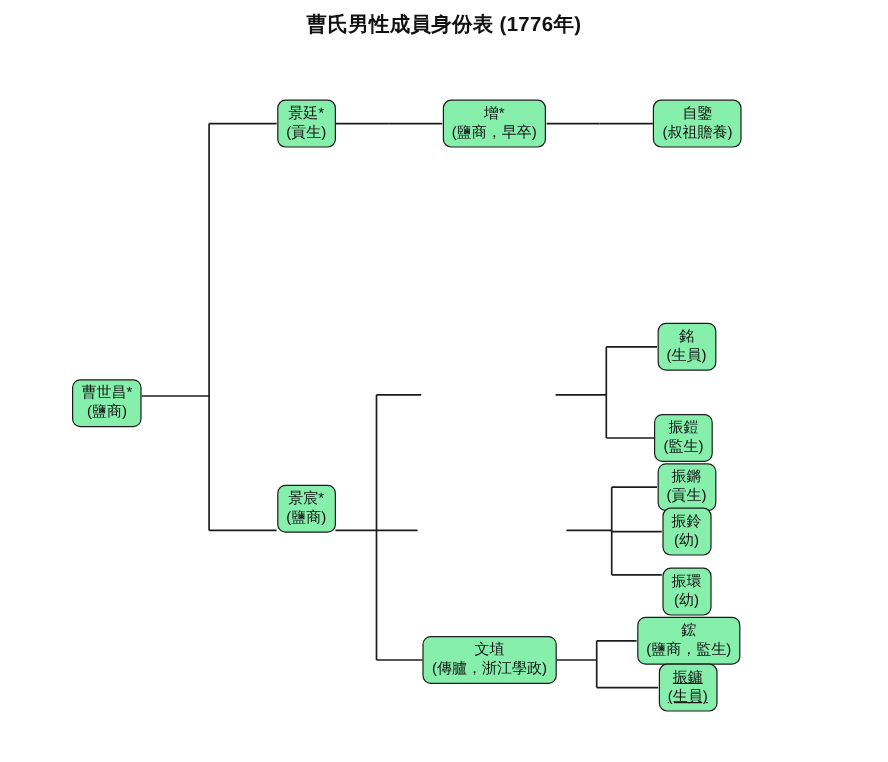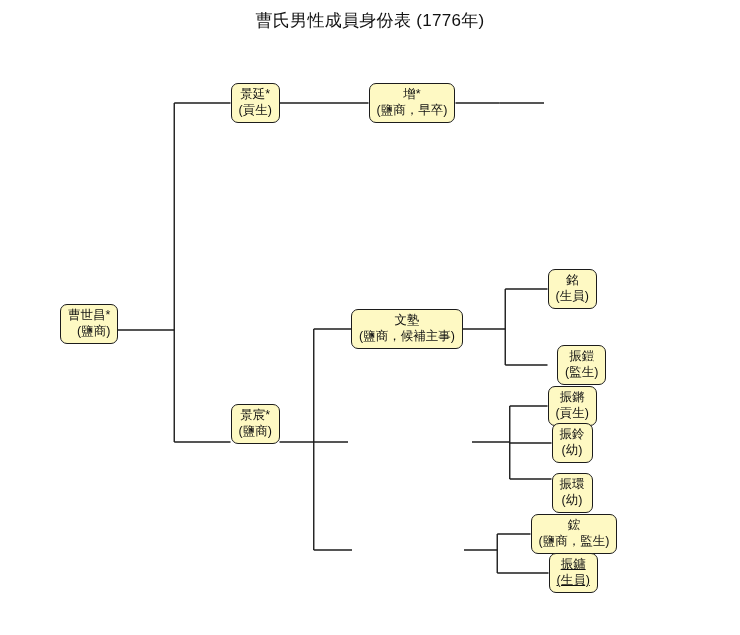--- a/index.html
+++ b/index.html
@@ -5,28 +5,28 @@
   * { margin: 0; padding: 0; box-sizing: border-box; }
   html, body { background: #ffffff; }
   body {
     width: 740px; height: 635px;
     position: relative; overflow: hidden;
     font-family: "Liberation Sans", "DejaVu Sans", sans-serif;
     color: #111111;
   }
   .title {
     position: absolute; top: 9px; left: 0; width: 740px;
-    text-align: center; font-size: 17px; font-weight: 400;
+    text-align: center; font-size: 17px; font-weight: 700;
     letter-spacing: 0.3px; z-index: 3;
   }
   .stage { position: absolute; left: 0; top: 0; width: 740px; height: 635px; }
   .connectors { position: absolute; left: 0; top: 0; z-index: 1; }
   .node {
     position: absolute; z-index: 2;
-    background: #fef9c3;
+    background: #86efac;
     border: 1.3px solid #1c1c1c;
     border-radius: 7px;
     padding: 2px 7px 3px;
     text-align: center;
     font-size: 12.5px;
     line-height: 1.3;
     white-space: nowrap;
   }
   .node-name { font-weight: 400; }
   .node-note { font-weight: 400; }
@@ -59,45 +59,49 @@
       <line x1="509.75" y1="406" x2="509.75" y2="479" stroke="#1c1c1c" stroke-width="1.4"></line>
       <line x1="509.75" y1="406" x2="547.5" y2="406" stroke="#1c1c1c" stroke-width="1.4"></line>
       <line x1="509.75" y1="443" x2="551.5" y2="443" stroke="#1c1c1c" stroke-width="1.4"></line>
       <line x1="509.75" y1="479" x2="551.5" y2="479" stroke="#1c1c1c" stroke-width="1.4"></line>
       <line x1="464" y1="550" x2="497.25" y2="550" stroke="#1c1c1c" stroke-width="1.4"></line>
       <line x1="497.25" y1="534" x2="497.25" y2="573" stroke="#1c1c1c" stroke-width="1.4"></line>
       <line x1="497.25" y1="534" x2="530.5" y2="534" stroke="#1c1c1c" stroke-width="1.4"></line>
       <line x1="497.25" y1="573" x2="548.5" y2="573" stroke="#1c1c1c" stroke-width="1.4"></line>
     </svg>
 
-<div class="node" style="left: 60px; top: 304px; text-align: right;">
+<div class="node" style="left: 60px; top: 316px;">
       <div class="node-name">曹世昌*</div>
       <div class="node-note">(鹽商)</div>
     </div>
     <div class="node" style="left: 230.5px; top: 83px;">
       <div class="node-name">景廷*</div>
       <div class="node-note">(貢生)</div>
     </div>
     <div class="node" style="left: 368.5px; top: 83px;">
       <div class="node-name">增*</div>
       <div class="node-note">(鹽商，早卒)</div>
     </div>
-    <div class="node" style="left: 351px; top: 309px;">
-      <div class="node-name">文塾</div>
-      <div class="node-note">(鹽商，候補主事)</div>
+    <div class="node" style="left: 544px; top: 83px;">
+      <div class="node-name">自鑒</div>
+      <div class="node-note">(叔祖贍養)</div>
     </div>
     <div class="node" style="left: 230.5px; top: 404px;">
       <div class="node-name">景宸*</div>
       <div class="node-note">(鹽商)</div>
     </div>
+    <div class="node" style="left: 352px; top: 530px;">
+      <div class="node-name">文埴</div>
+      <div class="node-note">(傳臚，浙江學政)</div>
+    </div>
     <div class="node" style="left: 547.5px; top: 269px;">
       <div class="node-name">銘</div>
       <div class="node-note">(生員)</div>
     </div>
-    <div class="node" style="left: 557px; top: 345px; text-align: center;">
+    <div class="node" style="left: 545px; top: 345px; text-align: center;">
       <div class="node-name">振鎧</div>
       <div class="node-note">(監生)</div>
     </div>
     <div class="node" style="left: 547.5px; top: 386px; text-align: center;">
       <div class="node-name">振鏘</div>
       <div class="node-note">(貢生)</div>
     </div>
     <div class="node" style="left: 551.5px; top: 423px;">
       <div class="node-name">振鈴</div>
       <div class="node-note">(幼)</div>

